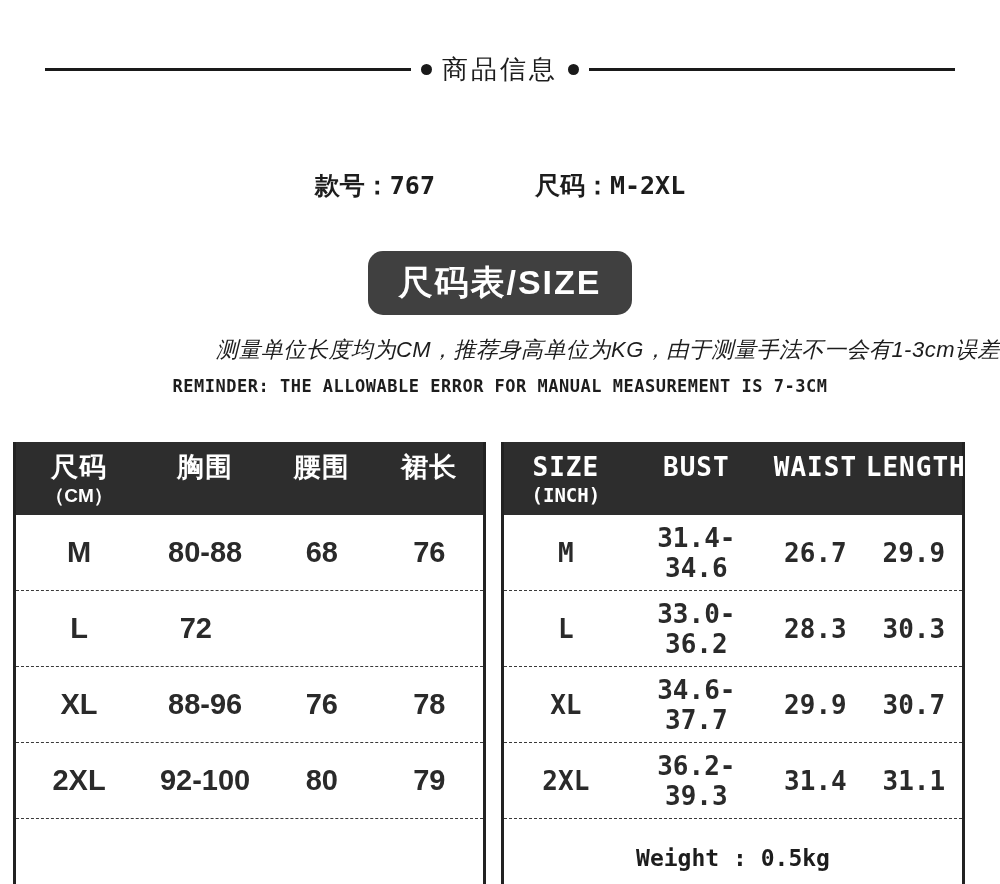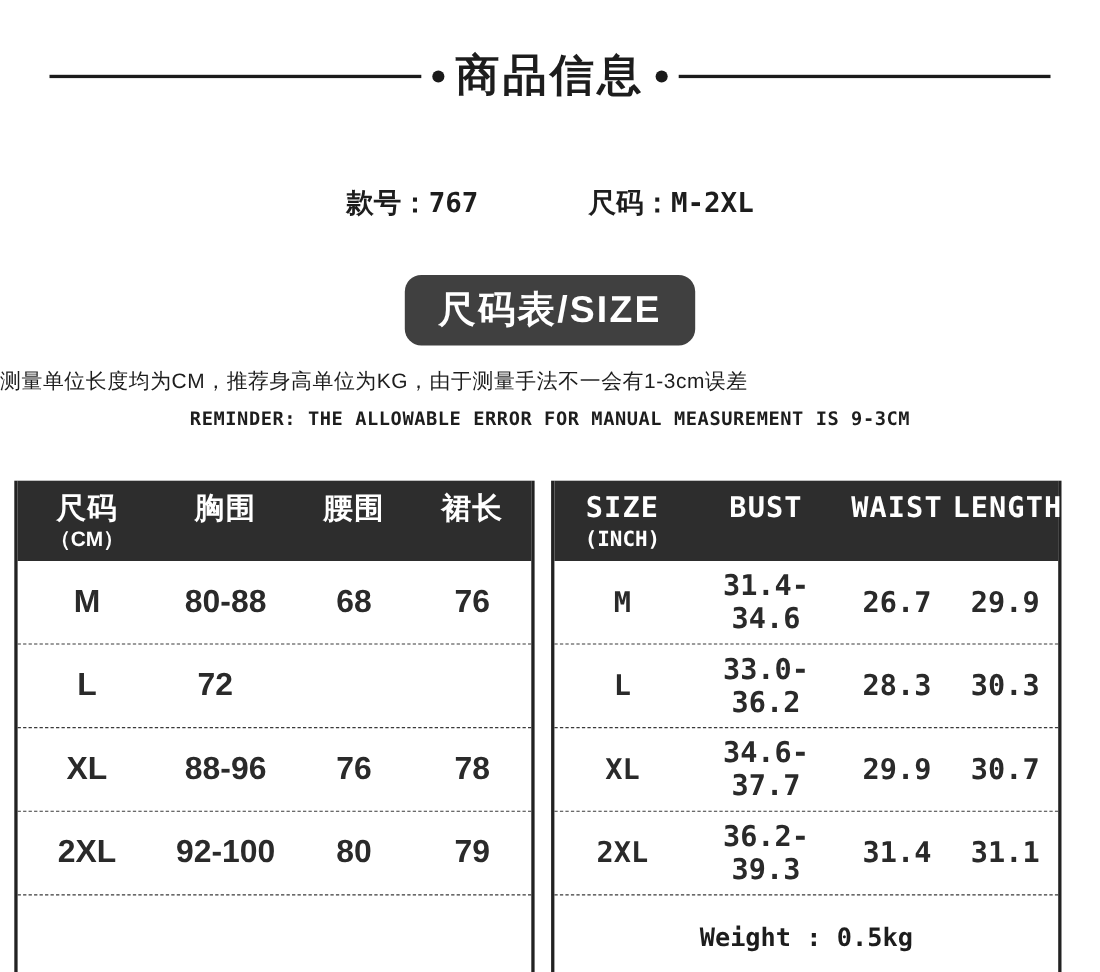--- a/index.html
+++ b/index.html
@@ -7,33 +7,33 @@
     width:1000px;height:884px;background:#ffffff;color:#1d1d1d;
     font-family:"Liberation Sans","DejaVu Sans",sans-serif;
     overflow:hidden;
   }
   .mono{font-family:"DejaVu Sans Mono","Liberation Mono",monospace;}
 
   
   .banner{display:flex;align-items:center;margin:52px 45px 0 45px;height:34px;}
   .banner .line{flex:1;height:3px;background:#1a1a1a;}
   .banner .dot{width:11px;height:11px;border-radius:50%;background:#1a1a1a;margin:0 10px;flex:0 0 auto;}
-  .banner .title{font-size:40px;font-weight:bold;letter-spacing:3px;line-height:34px;}
+  .banner .title{font-size:26px;font-weight:normal;letter-spacing:3px;line-height:34px;}
 
   
   .product-row{display:flex;justify-content:center;gap:100px;margin-top:84px;font-size:25px;font-weight:bold;line-height:30px;}
   .product-row .mono{font-weight:bold;}
 
   
   .badge-wrap{text-align:center;margin-top:50px;}
   .badge{display:inline-block;background:#404040;color:#ffffff;font-size:34px;font-weight:bold;
          padding:9px 30px;border-radius:15px;letter-spacing:2px;}
 
   
-  .note-zh{margin:20px 0 0 0;text-align:left;font-size:19px;letter-spacing:0.5px;}
+  .note-zh{margin:20px 0 0 0;text-align:right;font-size:22px;letter-spacing:0.5px;font-style:italic;}
   .note-en{margin:11px 0 0 0;text-align:center;font-size:17px;font-weight:bold;letter-spacing:0.5px;}
 
   
   .tables{display:flex;gap:15px;margin:46px 4px 0 13px;}
   .size-table{box-sizing:border-box;border-left:3px solid #222;border-right:3px solid #222;border-bottom:4px solid #222;background:#fff;}
   .size-table.cm{width:473px;}
   .size-table.inch{width:464px;}
 
   .thead{background:#2d2d2d;color:#fff;height:73px;box-sizing:border-box;display:flex;align-items:flex-start;padding-top:11px;font-weight:bold;font-size:27px;letter-spacing:1px;}
   .hcell{text-align:center;line-height:1.1;}
@@ -69,21 +69,21 @@
     <div>
       <span>尺码：</span><span class="mono">M-2XL</span>
     </div>
   </div>
 
   <div class="badge-wrap">
     <span class="badge">尺码表/SIZE</span>
   </div>
 
   <p class="note-zh">测量单位长度均为CM，推荐身高单位为KG，由于测量手法不一会有1-3cm误差</p>
-  <p class="note-en mono">REMINDER: THE ALLOWABLE ERROR FOR MANUAL MEASUREMENT IS 9-3CM</p>
+  <p class="note-en mono">REMINDER: THE ALLOWABLE ERROR FOR MANUAL MEASUREMENT IS 7-3CM</p>
 
   <div class="tables">
 
     <div class="size-table cm">
       <div class="thead">
         <div class="hcell c1">
           <span>尺码</span>
           <span class="hsub">（CM）</span>
         </div>
         <div class="hcell c2">胸围</div>

